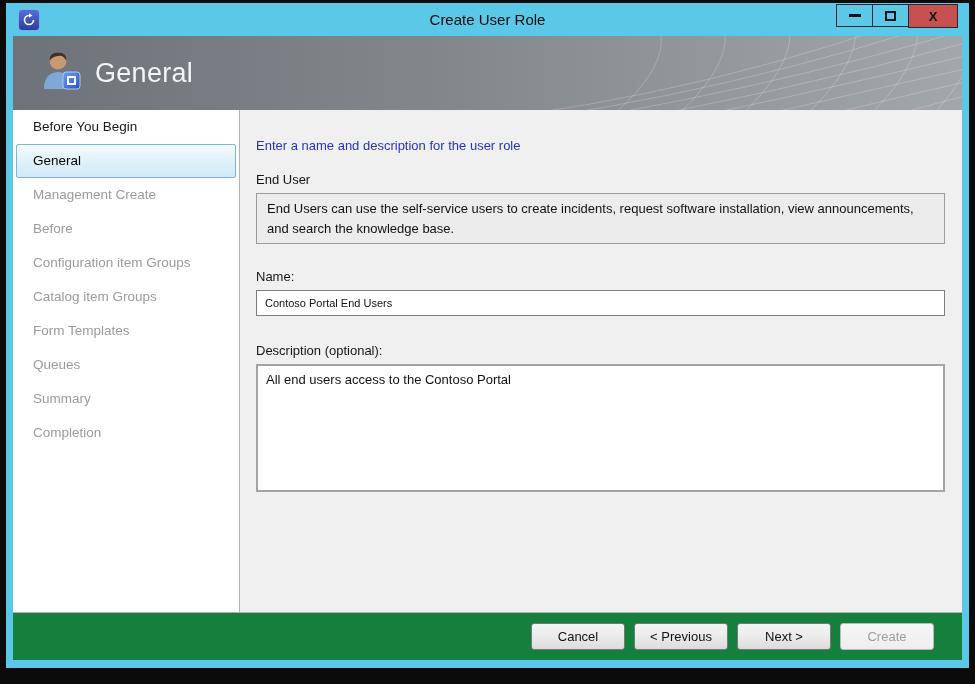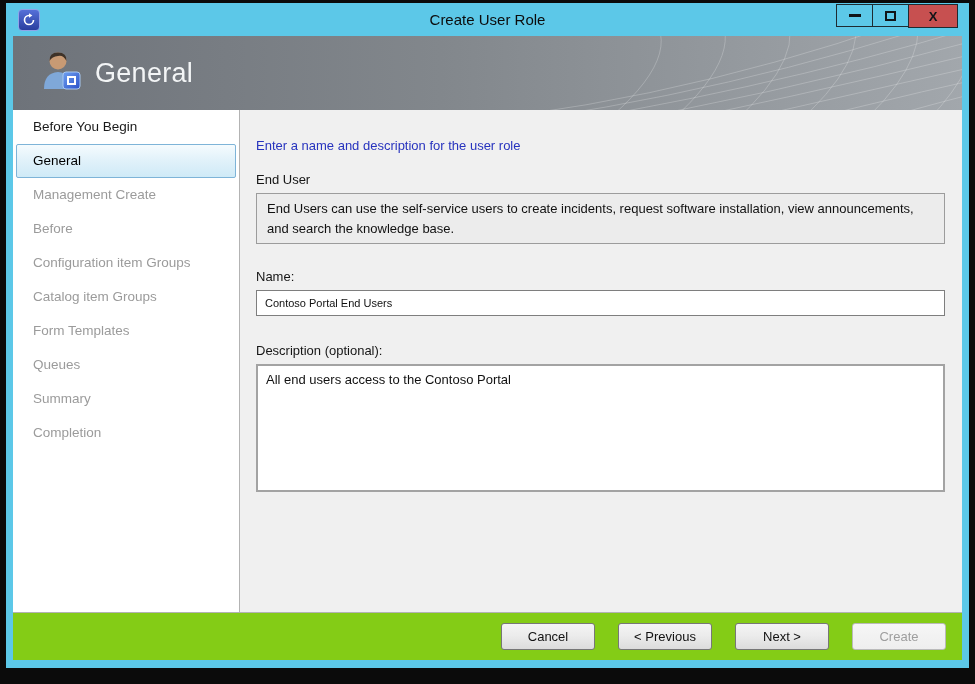--- a/index.html
+++ b/index.html
@@ -52,23 +52,23 @@
   .field-label { font-size:13px; color:#151515; margin-bottom:6px; }
   .profile-box { background:#ececec; border:1px solid #9c9c9c; padding:5px 10px;
                  font-size:13px; line-height:1.5; color:#111; margin-bottom:25px; }
   .name-input { width:100%; height:26px; background:#fff; border:1px solid #7e7e7e;
                 font-size:11px; color:#111; padding:0 8px; margin-bottom:27px;
                 font-family:"Liberation Sans", sans-serif; }
   .desc-input { width:100%; height:128px; background:#fff; border:2px solid #a3a3a3;
                 font-size:13px; color:#111; padding:6px 8px; resize:none; outline:none;
                 font-family:"Liberation Sans", sans-serif; }
 
-  .footer { flex:0 0 48px; background:#84cc16; border-top:1px solid #b3b3b3;
+  .footer { flex:0 0 48px; background:#15803d; border-top:1px solid #b3b3b3;
             display:flex; align-items:center; justify-content:flex-end;
-            gap:23px; padding-right:16px; }
+            gap:9px; padding-right:28px; }
   .btn { min-width:94px; height:27px; font-size:13px; color:#111;
          border:1px solid #777; border-radius:3px;
          background:linear-gradient(#f4f4f4 0%, #ececec 45%, #dcdcdc 100%);
          font-family:"Liberation Sans", sans-serif; }
   .btn.disabled { border-color:#bababa; color:#9e9e9e;
          background:linear-gradient(#f6f6f6, #eeeeee); }
 </style>
 </head>
 <body>
 

